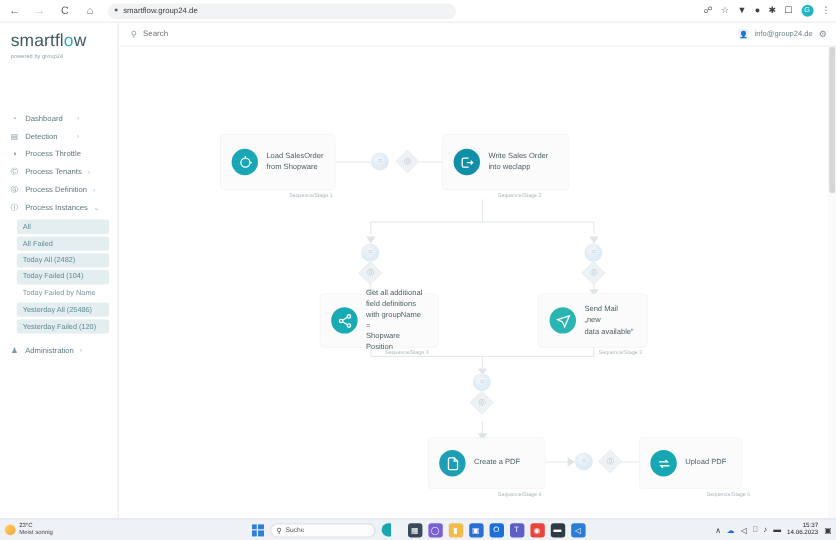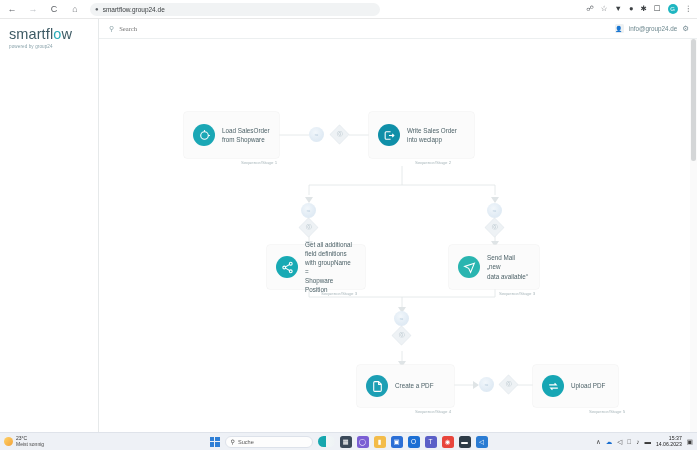--- a/index.html
+++ b/index.html
@@ -59,21 +59,21 @@
     background: #fff;
     position: relative;
   }
 
   
   .sidebar {
     width: 99px;
     background: #ffffff;
     border-right: 1px solid #e6e9ea;
     display: flex;
-    flex-direction: row;
+    flex-direction: column;
     flex: 0 0 99px;
     gap: 32px;
   }
   .logo-block { padding: 8px 0 9px 9px; }
   .logo-main {
     font-size: 14.5px;
     color: #3d5a64;
     letter-spacing: .1px;
     font-weight: 400;
     line-height: 1;
@@ -131,21 +131,21 @@
     padding: 0 8px 0 10px;
     gap: 5px;
     background: #fff;
     flex: 0 0 20px;
   }
   .search-ico { font-size: 7px; color: #8fa5ab; }
   .search-input {
     border: none; outline: none;
     font-size: 6.6px; color: #9fb0b5;
     background: transparent;
-    font-family: Liberation Serif, serif;
+    font-family: Liberation Sans, sans-serif;
     width: 120px;
   }
   .topbar-right { margin-left: auto; display: flex; align-items: center; gap: 5px; }
   .user-chip {
     width: 8.5px; height: 8.5px; border-radius: 1.5px;
     background: #eef1f2; color: #7a8f96;
     display: flex; align-items: center; justify-content: center;
     font-size: 6px;
   }
   .user-mail { font-size: 6.3px; color: #6c878e; }

